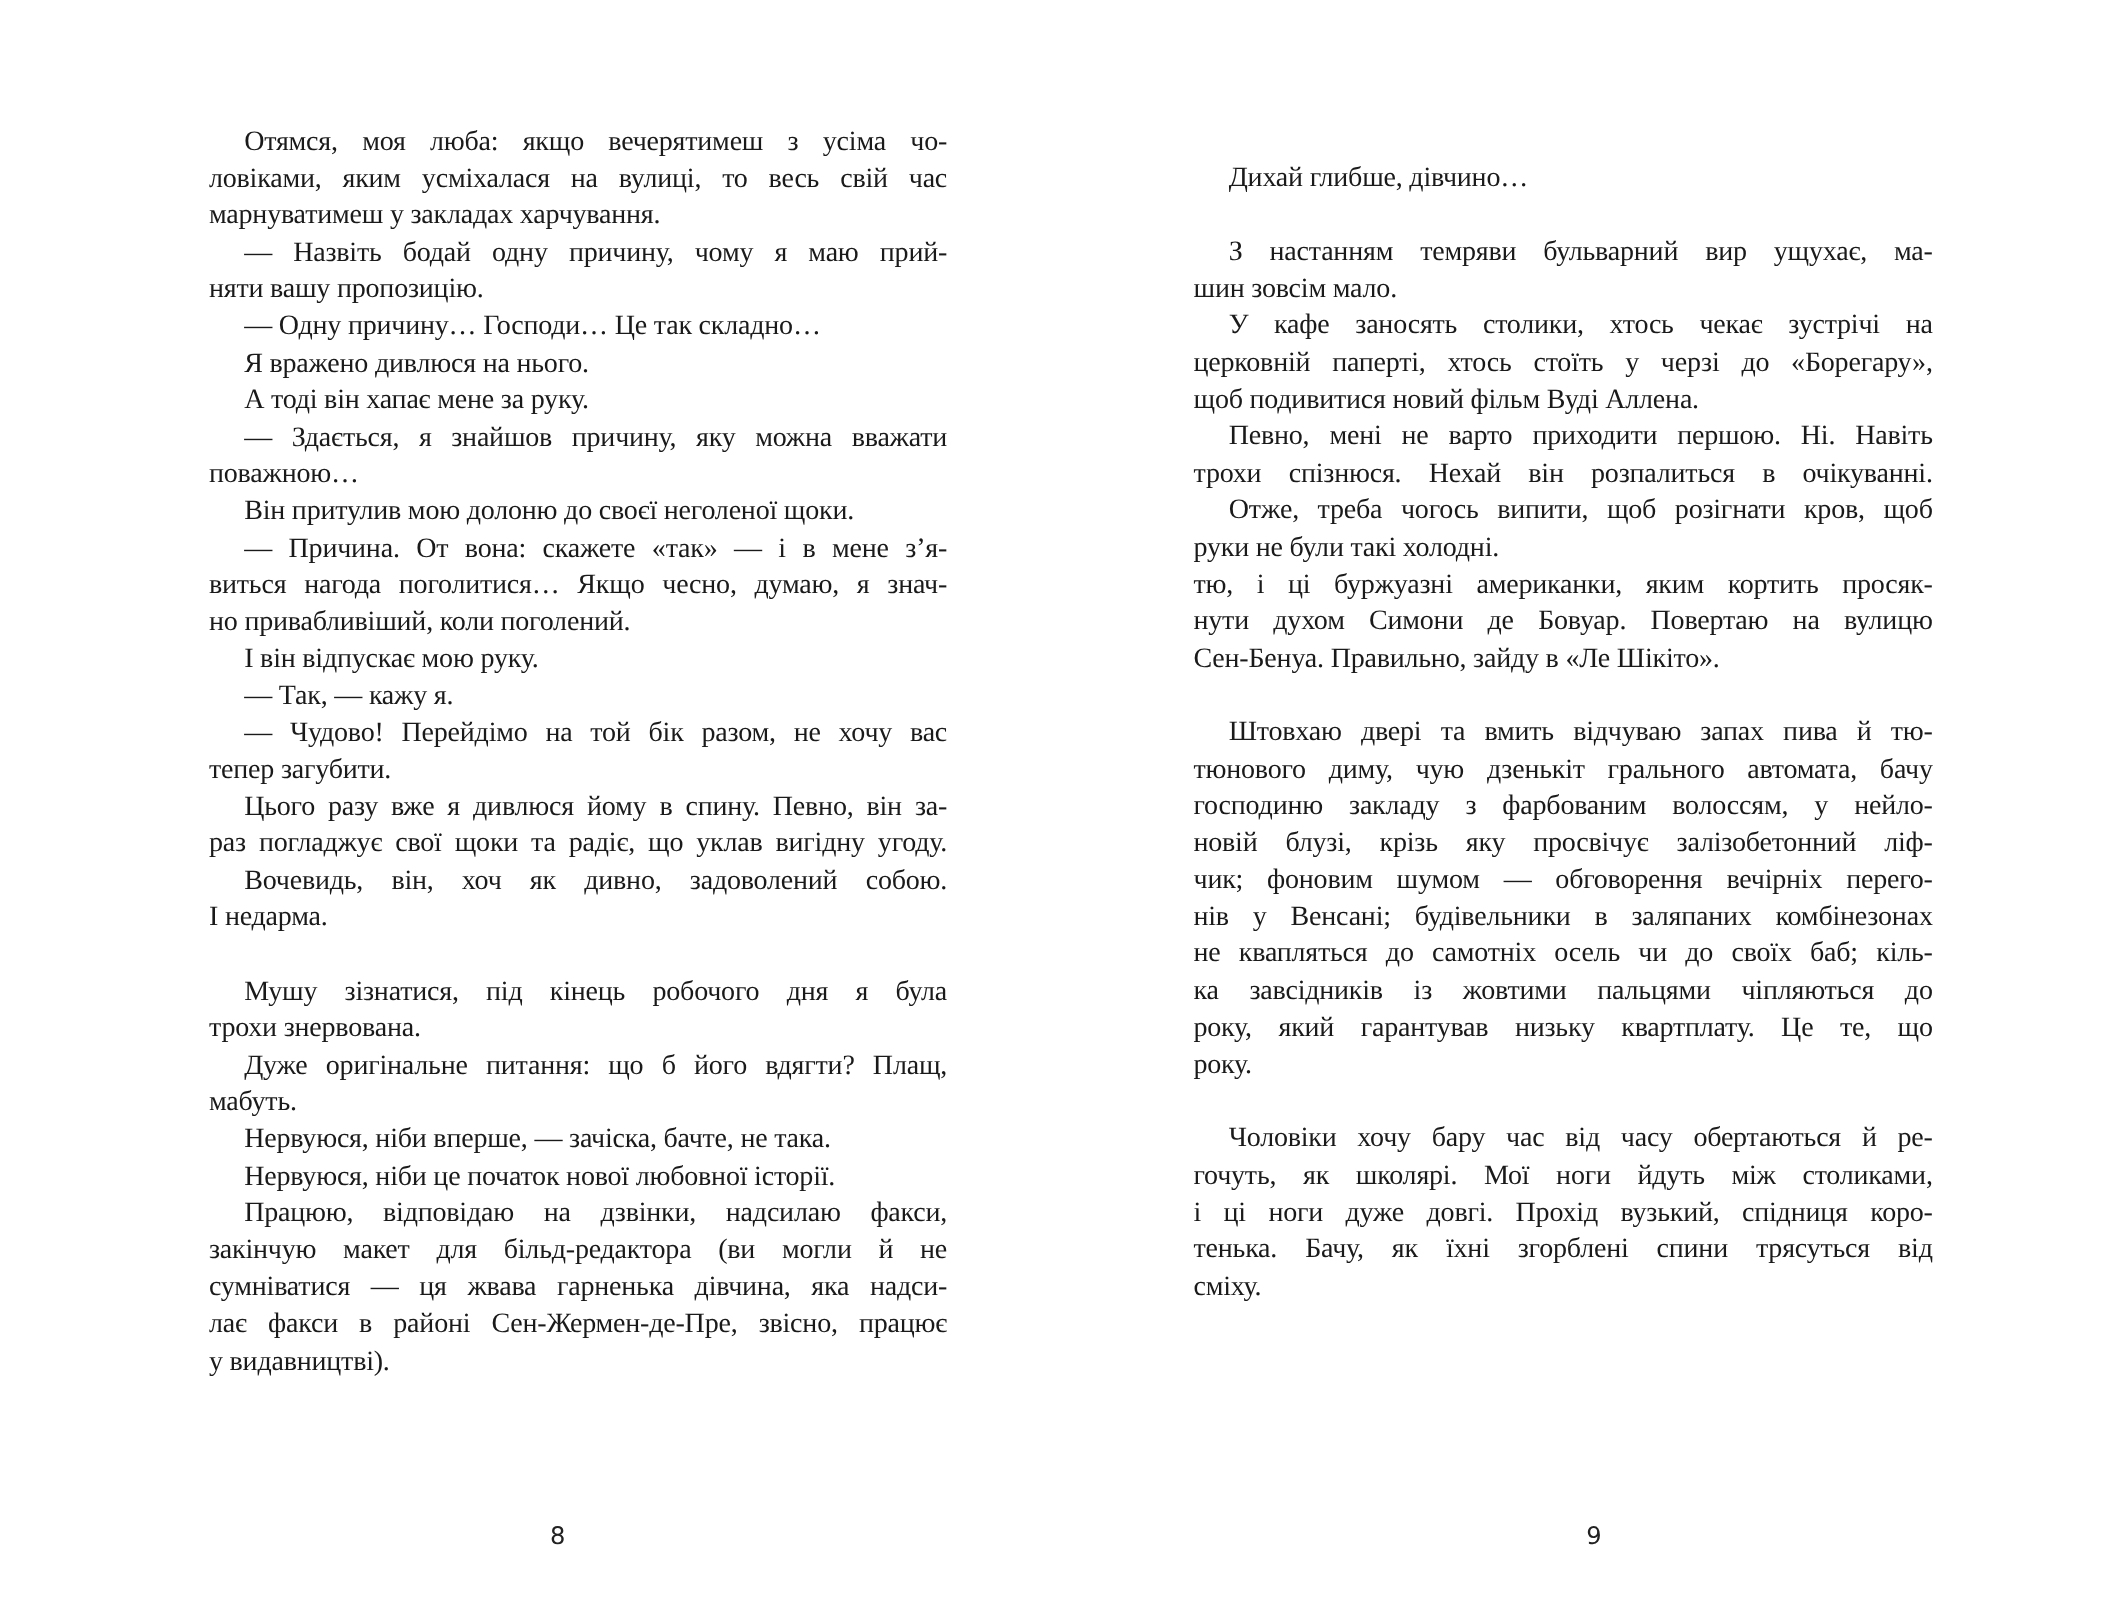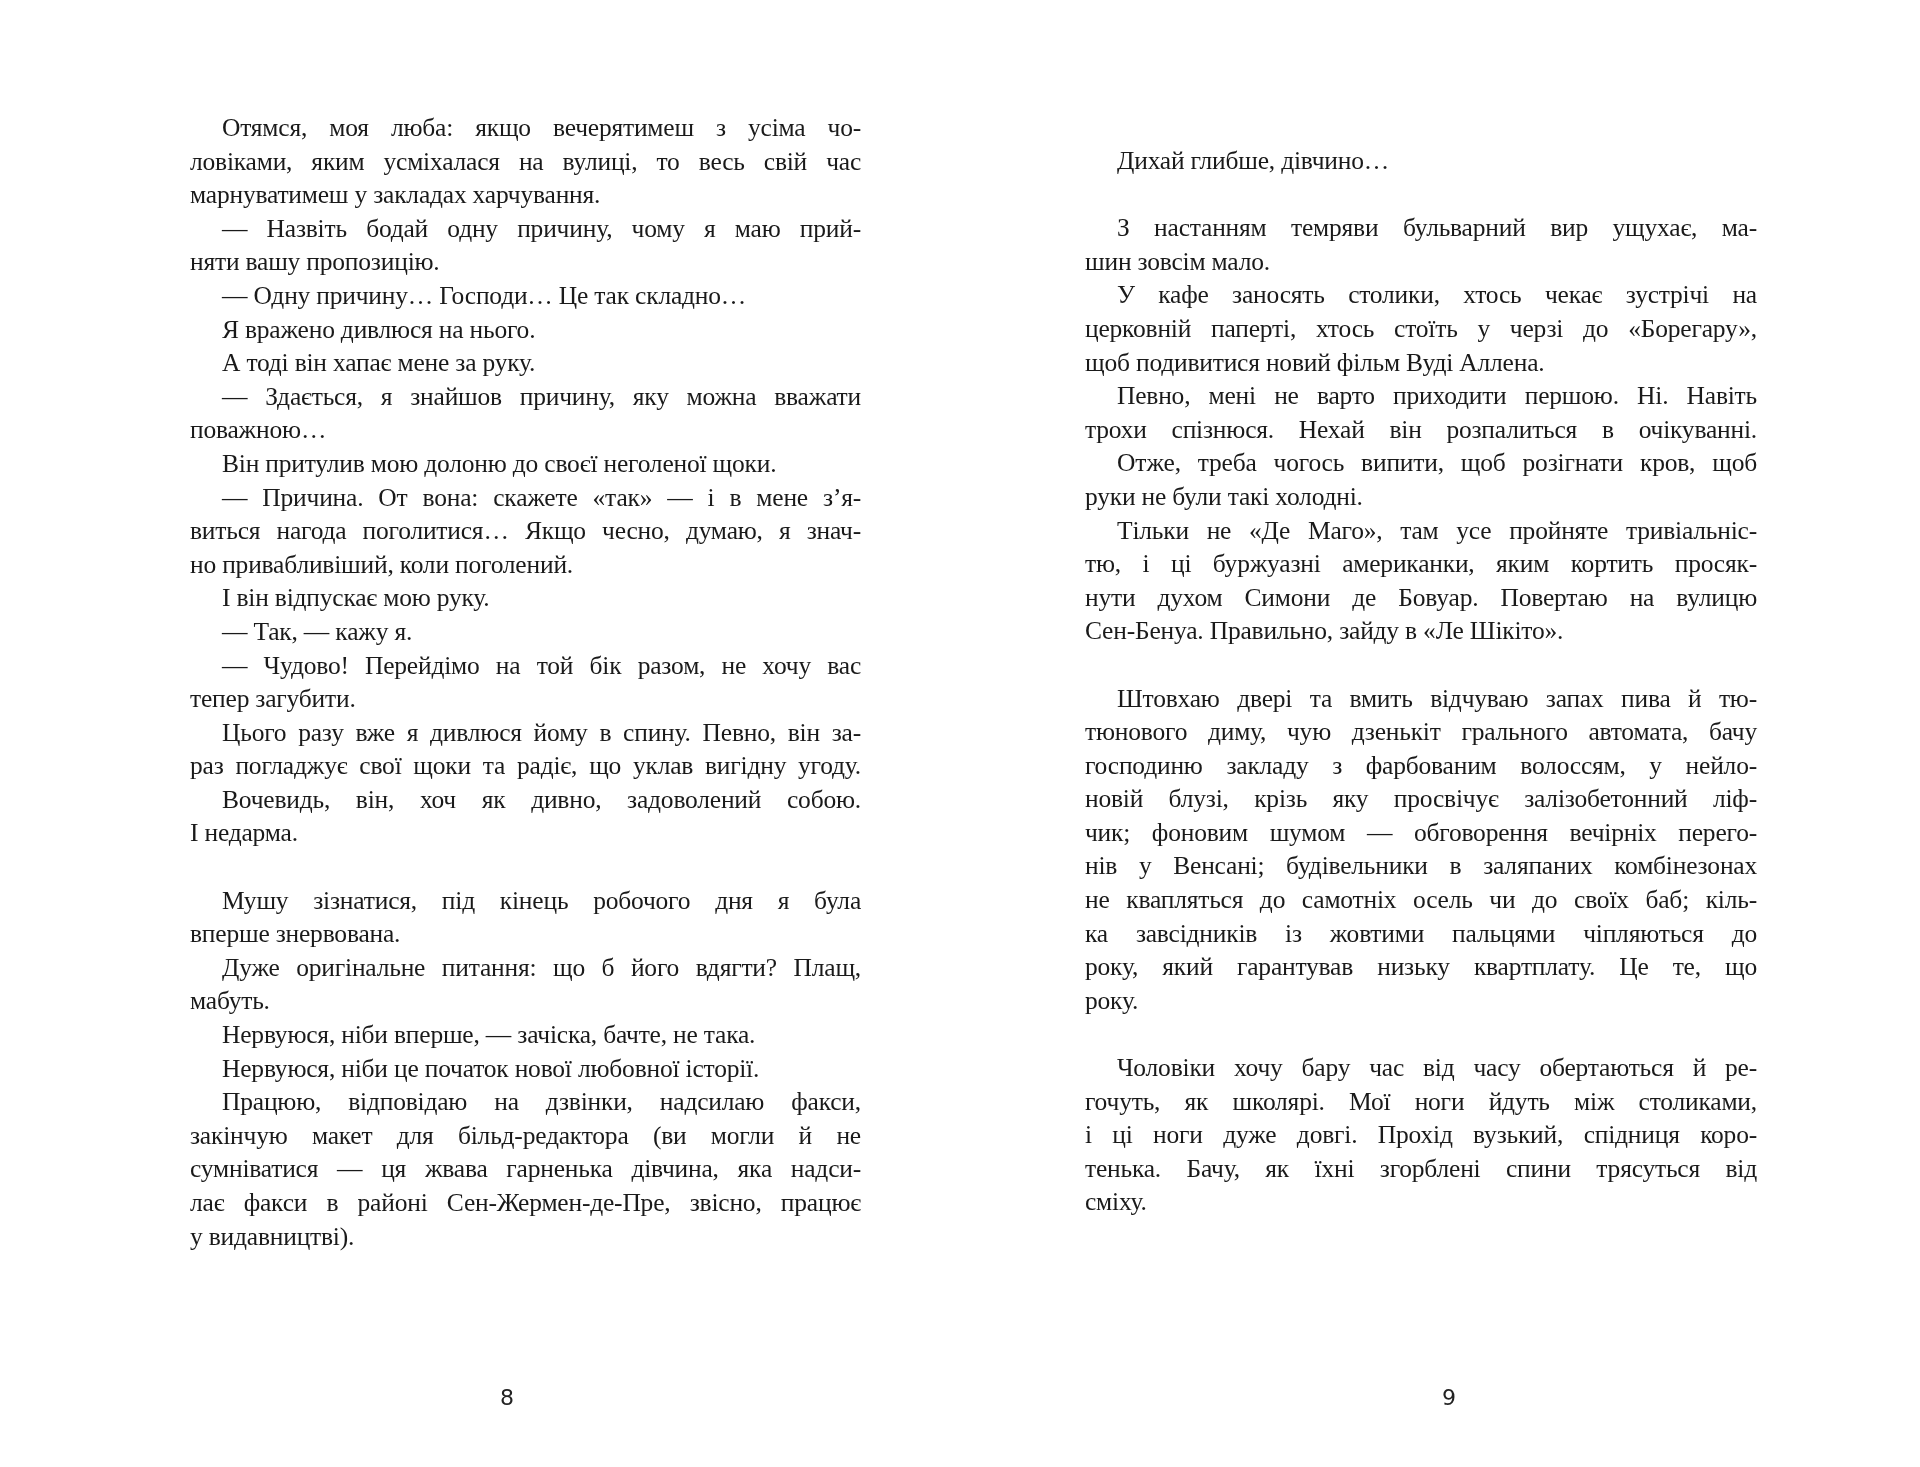--- a/index.html
+++ b/index.html
@@ -62,21 +62,21 @@
         <span class="line indent last">І він відпускає мою руку.</span>
         <span class="line indent last">— Так, — кажу я.</span>
         <span class="line indent">— Чудово! Перейдімо на той бік разом, не хочу вас</span>
         <span class="line last">тепер загубити.</span>
         <span class="line indent">Цього разу вже я дивлюся йому в спину. Певно, він за-</span>
         <span class="line">раз погладжує свої щоки та радіє, що уклав вигідну угоду.</span>
         <span class="line indent">Вочевидь, він, хоч як дивно, задоволений собою.</span>
         <span class="line last">І недарма.</span>
         <span class="line last blank">&nbsp;</span>
         <span class="line indent">Мушу зізнатися, під кінець робочого дня я була</span>
-        <span class="line last">вперше знервована.</span>
+        <span class="line last">трохи знервована.</span>
         <span class="line indent">Дуже оригінальне питання: що б його вдягти? Плащ,</span>
         <span class="line last">мабуть.</span>
         <span class="line indent last">Нервуюся, ніби вперше, — зачіска, бачте, не така.</span>
         <span class="line indent last">Нервуюся, ніби це початок нової любовної історії.</span>
         <span class="line indent">Працюю, відповідаю на дзвінки, надсилаю факси,</span>
         <span class="line">закінчую макет для більд-редактора (ви могли й не</span>
         <span class="line">сумніватися — ця жвава гарненька дівчина, яка надси-</span>
         <span class="line">лає факси в районі Сен-Жермен-де-Пре, звісно, працює</span>
         <span class="line last">у видавництві).</span>
       </div>
@@ -88,21 +88,20 @@
         <span class="line last blank">&nbsp;</span>
         <span class="line indent">З настанням темряви бульварний вир ущухає, ма-</span>
         <span class="line last">шин зовсім мало.</span>
         <span class="line indent">У кафе заносять столики, хтось чекає зустрічі на</span>
         <span class="line">церковній паперті, хтось стоїть у черзі до «Борегару»,</span>
         <span class="line last">щоб подивитися новий фільм Вуді Аллена.</span>
         <span class="line indent">Певно, мені не варто приходити першою. Ні. Навіть</span>
         <span class="line">трохи спізнюся. Нехай він розпалиться в очікуванні.</span>
         <span class="line indent">Отже, треба чогось випити, щоб розігнати кров, щоб</span>
         <span class="line last">руки не були такі холодні.</span>
-        <span class="line indent">Тільки не «Де Маго», там усе пройняте тривіальніс-</span>
         <span class="line">тю, і ці буржуазні американки, яким кортить просяк-</span>
         <span class="line">нути духом Симони де Бовуар. Повертаю на вулицю</span>
         <span class="line last">Сен-Бенуа. Правильно, зайду в «Ле Шікіто».</span>
         <span class="line last blank">&nbsp;</span>
         <span class="line indent">Штовхаю двері та вмить відчуваю запах пива й тю-</span>
         <span class="line">тюнового диму, чую дзенькіт грального автомата, бачу</span>
         <span class="line">господиню закладу з фарбованим волоссям, у нейло-</span>
         <span class="line">новій блузі, крізь яку просвічує залізобетонний ліф-</span>
         <span class="line">чик; фоновим шумом — обговорення вечірніх перего-</span>
         <span class="line">нів у Венсані; будівельники в заляпаних комбінезонах</span>

